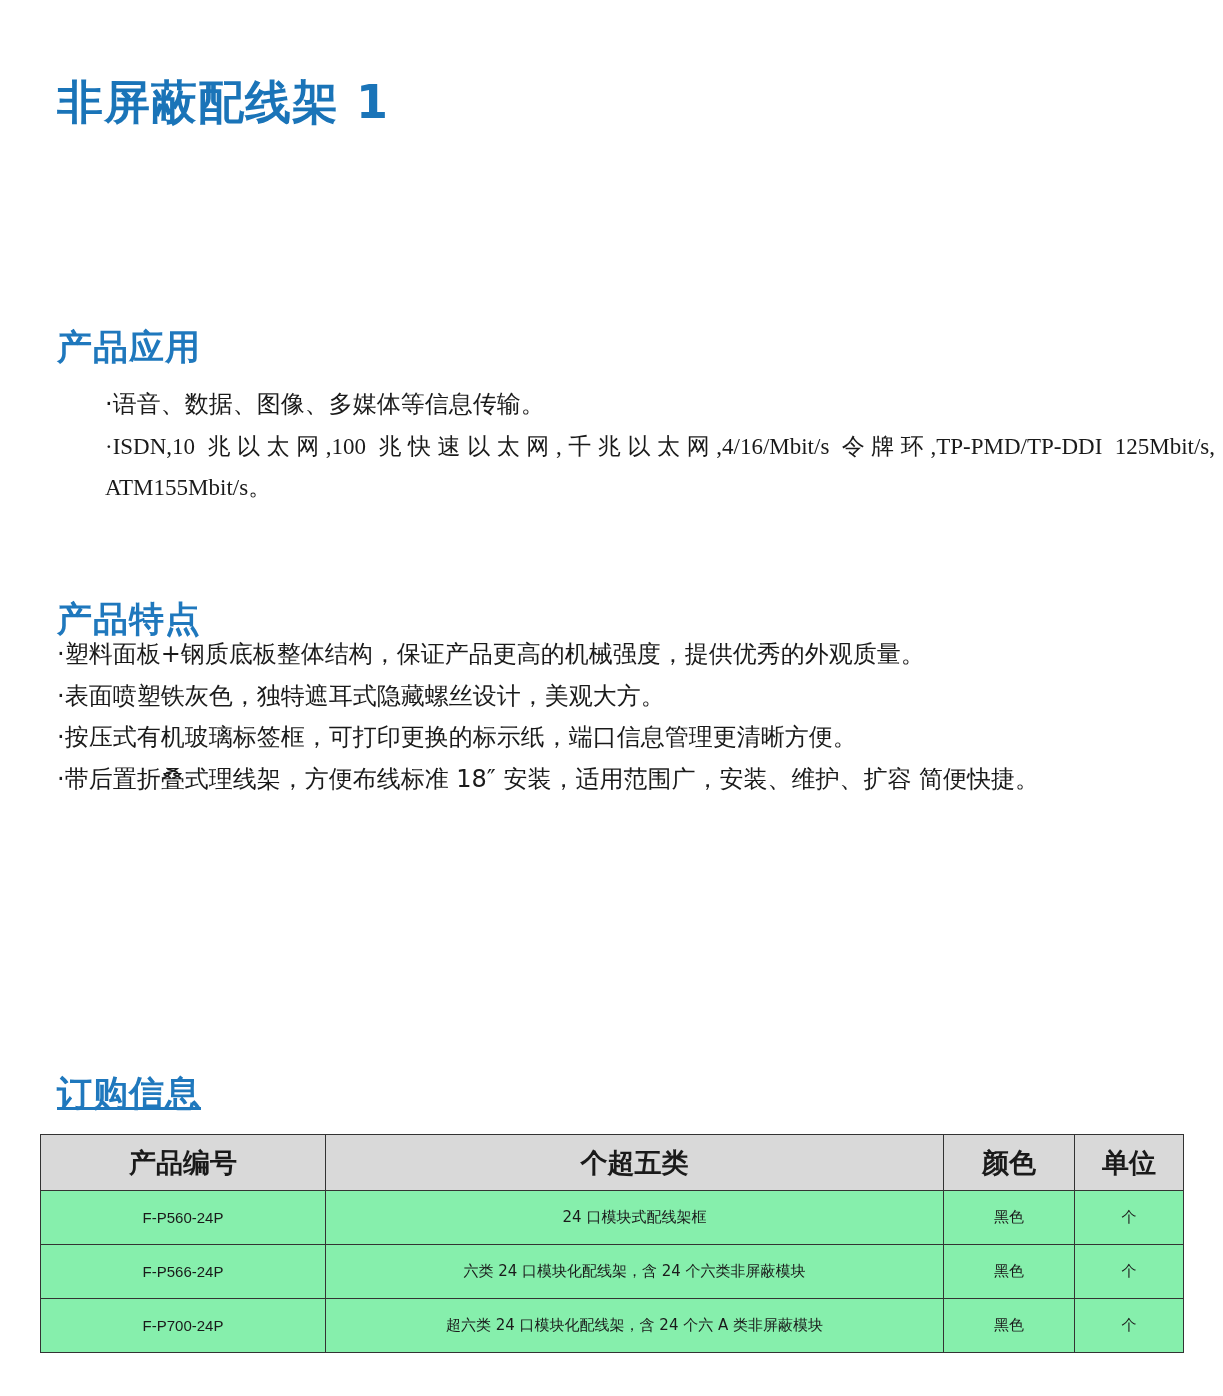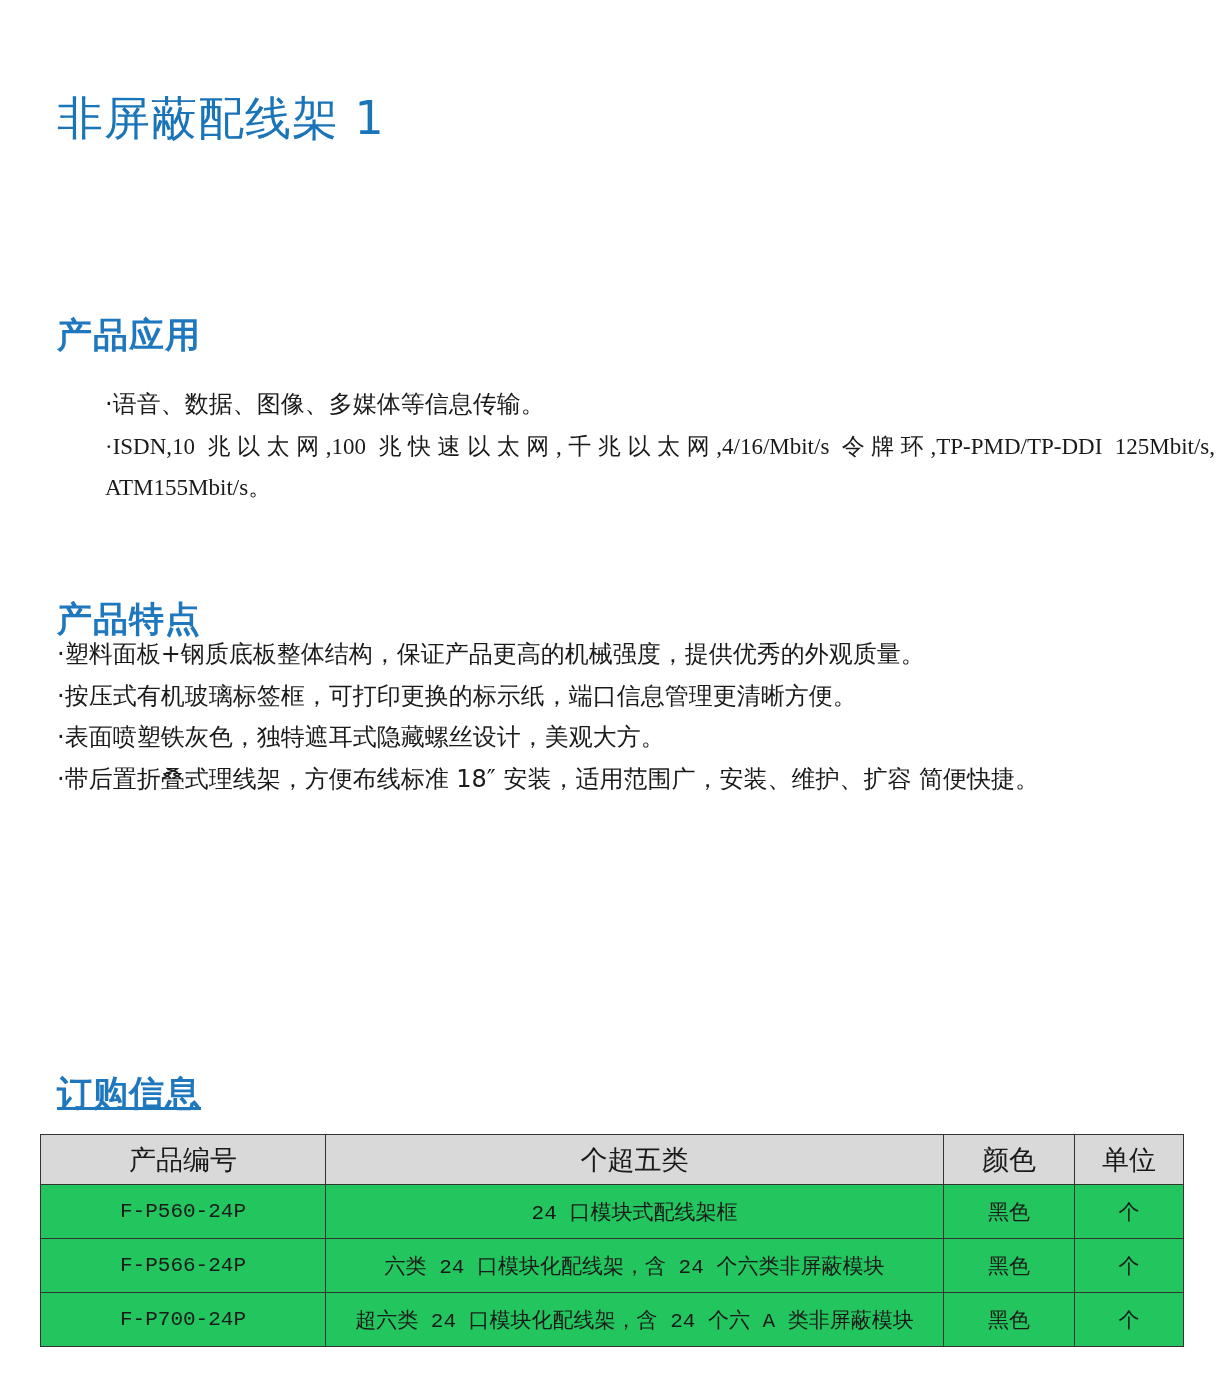--- a/index.html
+++ b/index.html
@@ -10,37 +10,37 @@
       overflow: hidden;
     }
     body {
       position: relative;
       font-family: "DejaVu Sans", "Liberation Sans", sans-serif;
       color: #1a1a1a;
     }
     .page-title {
       position: absolute;
       left: 57px;
-      top: 88px;
+      top: 72px;
       font-size: 46px;
-      font-weight: normal;
+      font-weight: bold;
       color: #1a74b8;
       letter-spacing: 1px;
       line-height: 60px;
     }
     .section-heading {
       position: absolute;
       left: 57px;
       font-size: 35px;
       font-weight: bold;
       color: #1f78bd;
       line-height: 46px;
       letter-spacing: 1px;
     }
-    .h-app { top: 312px; }
+    .h-app { top: 324px; }
     .h-feat { top: 596px; }
     .h-order { top: 1070px; text-decoration: underline; }
 
     .bullets {
       position: absolute;
       left: 57px;
       width: 1110px;
       font-size: 24px;
       line-height: 41.5px;
       color: #1a1a1a;
@@ -68,28 +68,27 @@
     }
     .order-table th, .order-table td {
       border: 1.5px solid #333333;
       text-align: center;
       vertical-align: middle;
       color: #1a1a1a;
     }
     .order-table th {
       background: #d9d9d9;
       font-size: 27px;
-      font-weight: normal;
-      height: 50px;
+      font-weight: bold;
+      height: 56px;
     }
     .order-table td {
-      background: #22c55e;
-      font-size: 21px;
+      background: #86efac;
+      font-size: 15px;
       height: 54px;
-      font-family: Liberation Mono, monospace;
     }
     .col-code { width: 285px; }
     .col-desc { width: 618px; }
     .col-color { width: 131px; }
     .col-unit { width: 109px; }
     .code-cell {
       font-family: "Liberation Sans", "DejaVu Sans", sans-serif;
       font-size: 21px;
     }
   </style>
@@ -100,22 +99,22 @@
 
 <h2 class="section-heading h-app">产品应用</h2>
 <div class="bullets app-list">
   <span class="bullet-line">·语音、数据、图像、多媒体等信息传输。</span>
   <span class="bullet-line mono">·ISDN,10 兆以太网,100 兆快速以太网,千兆以太网,4/16/Mbit/s 令牌环,TP-PMD/TP-DDI 125Mbit/s, ATM155Mbit/s。</span>
 </div>
 
 <h2 class="section-heading h-feat">产品特点</h2>
 <div class="bullets feat-list">
   <span class="bullet-line">·塑料面板+钢质底板整体结构，保证产品更高的机械强度，提供优秀的外观质量。</span>
+  <span class="bullet-line">·表面喷塑铁灰色，独特遮耳式隐藏螺丝设计，美观大方。</span>
   <span class="bullet-line">·按压式有机玻璃标签框，可打印更换的标示纸，端口信息管理更清晰方便。</span>
-  <span class="bullet-line">·表面喷塑铁灰色，独特遮耳式隐藏螺丝设计，美观大方。</span>
   <span class="bullet-line">·带后置折叠式理线架，方便布线标准 18″ 安装，适用范围广，安装、维护、扩容 简便快捷。</span>
 </div>
 
 <h2 class="section-heading h-order">订购信息</h2>
 <table class="order-table">
   <colgroup>
     <col class="col-code">
     <col class="col-desc">
     <col class="col-color">
     <col class="col-unit">

